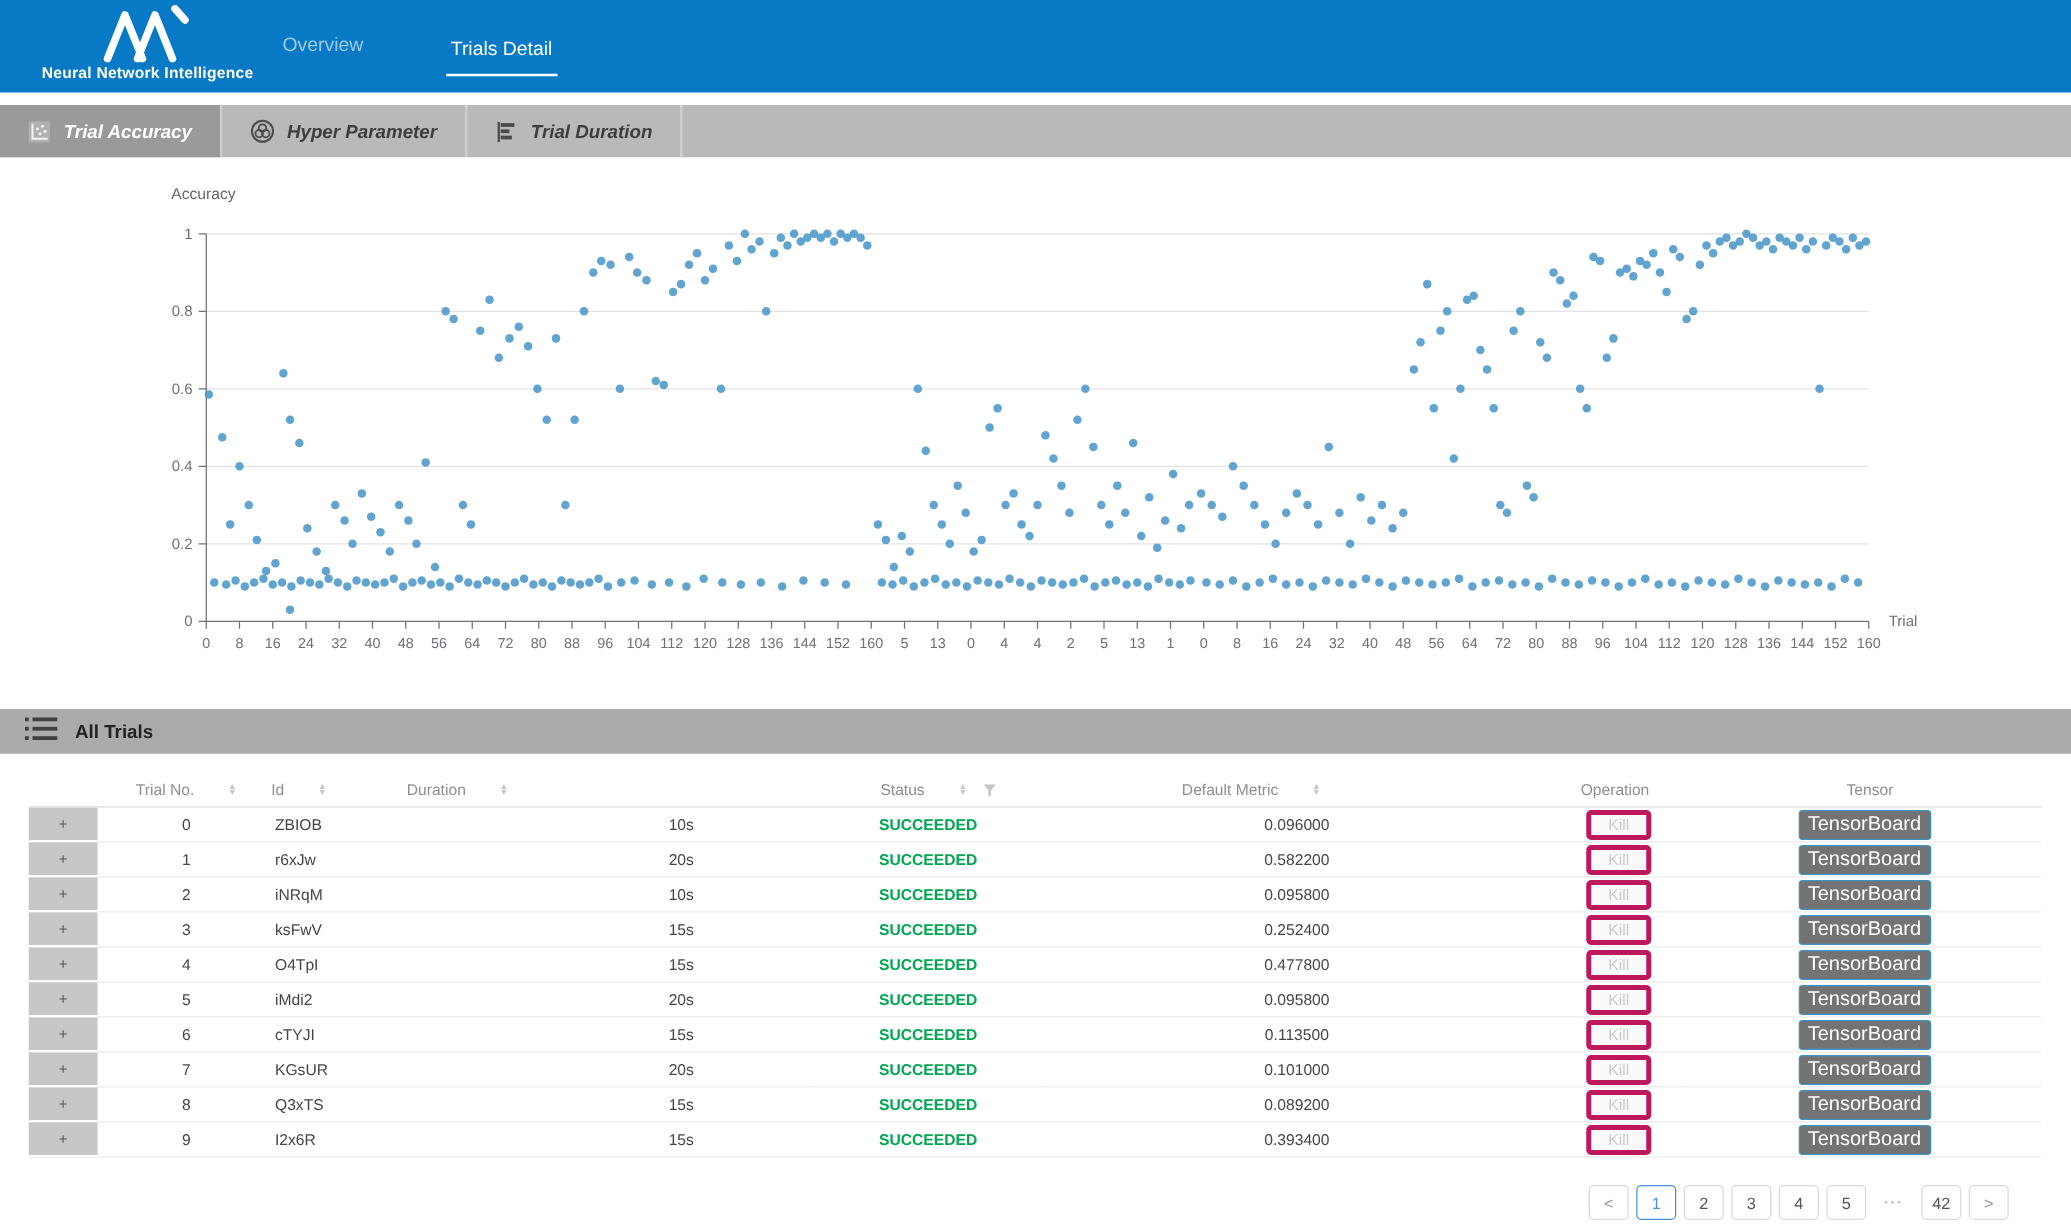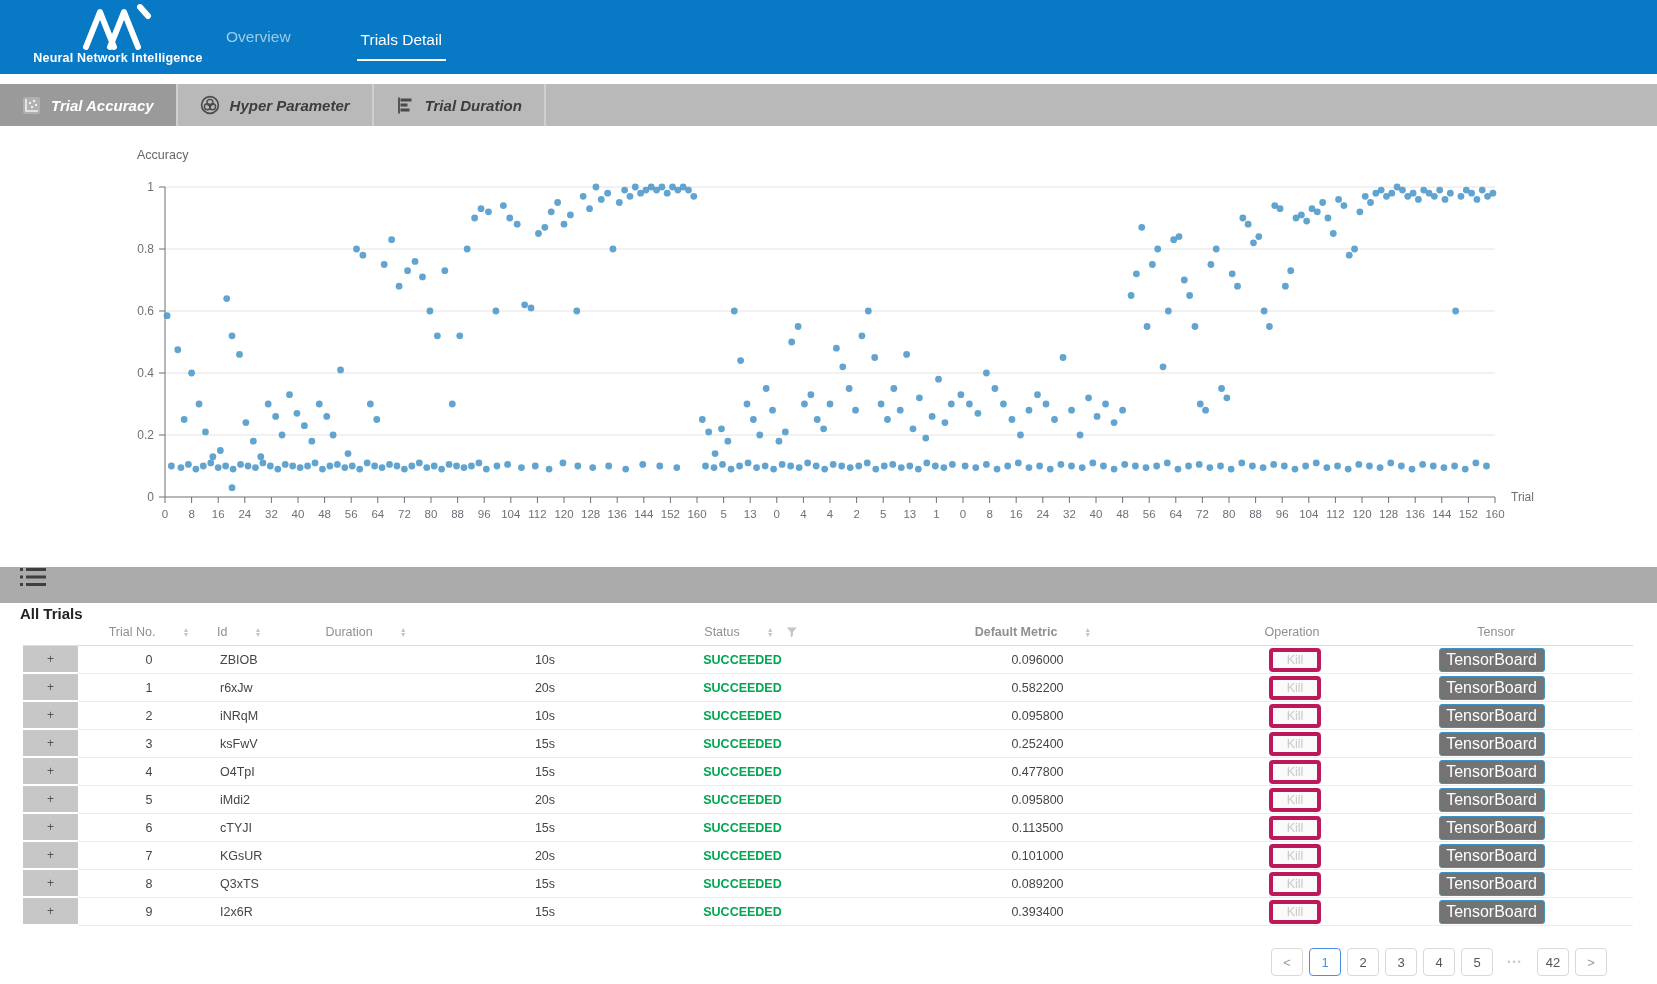--- a/index.html
+++ b/index.html
@@ -20,21 +20,21 @@
             color:#3d3d3d; border-right:2px solid #cfcfcf; cursor:pointer;font-style:italic; }
   .subtab .icon { display:flex; align-items:center; }
   .subtab.active { background:#9a9a9a; color:#ffffff; }
 
   
   .chart-section { position:relative; height:441px; background:#fff; }
   .chart-title { position:absolute; left:137px; top:22px; font-size:12.5px; color:#666; }
   .chart-svg { position:absolute; left:110px; top:50px; }
 
   
-  .alltrials-bar { height:36px; background:#ababab; display:flex; align-items:flex-start; padding-left:20px; gap:14px;flex-direction:column; }
+  .alltrials-bar { height:36px; background:#ababab; display:flex; align-items:center; padding-left:20px; gap:14px; }
   .alltrials-title { font-size:15px; font-weight:bold; color:#222; }
 
   
   .trials-table { margin:15px 24px 0 23px; width:1610px; font-size:12.5px; color:#454545; }
   .thead { position:relative; height:28px; border-bottom:1px solid #dcdcdc; color:#8f8f8f; }
   .th { position:absolute; top:0; height:28px; display:flex; align-items:center; gap:5px; white-space:nowrap; }
   .th.centered { transform:translateX(-50%); }
   .sorter { display:inline-flex; flex-direction:column; font-size:7px; line-height:5px; color:#c5c5c5; cursor:pointer; }
   .trow { display:grid; grid-template-columns:55px 142px 220px 210px 185px 405px 110px 283px; height:28px; align-items:center; }
   .cell { border-bottom:1px solid #ececec; height:28px; display:flex; align-items:center; justify-content:center; }
@@ -629,21 +629,21 @@
         <span class="sorter" style="margin-left: 22px;">
           <span>▲</span>
           <span>▼</span>
         </span>
         <span style="margin-left: 8px; display: inline-flex; align-items: center;">
           <svg width="11" height="11" viewBox="0 0 11 11">
             <path d="M0.5 0.5 h10 l-3.9 4.6 v4 l-2.2 1.2 v-5.2 z" fill="#c5c5c5"></path>
           </svg>
         </span>
       </div>
-      <div class="th centered" style="left: 1010px; font-weight: bold;">
+      <div class="th centered" style="left: 978px;">
         <span>Default Metric</span>
         <span class="sorter" style="margin-left: 22px;">
           <span>▲</span>
           <span>▼</span>
         </span>
       </div>
       <div class="th centered" style="left: 1269px;">
         <span>Operation</span>
       </div>
       <div class="th centered" style="left: 1473px;">

